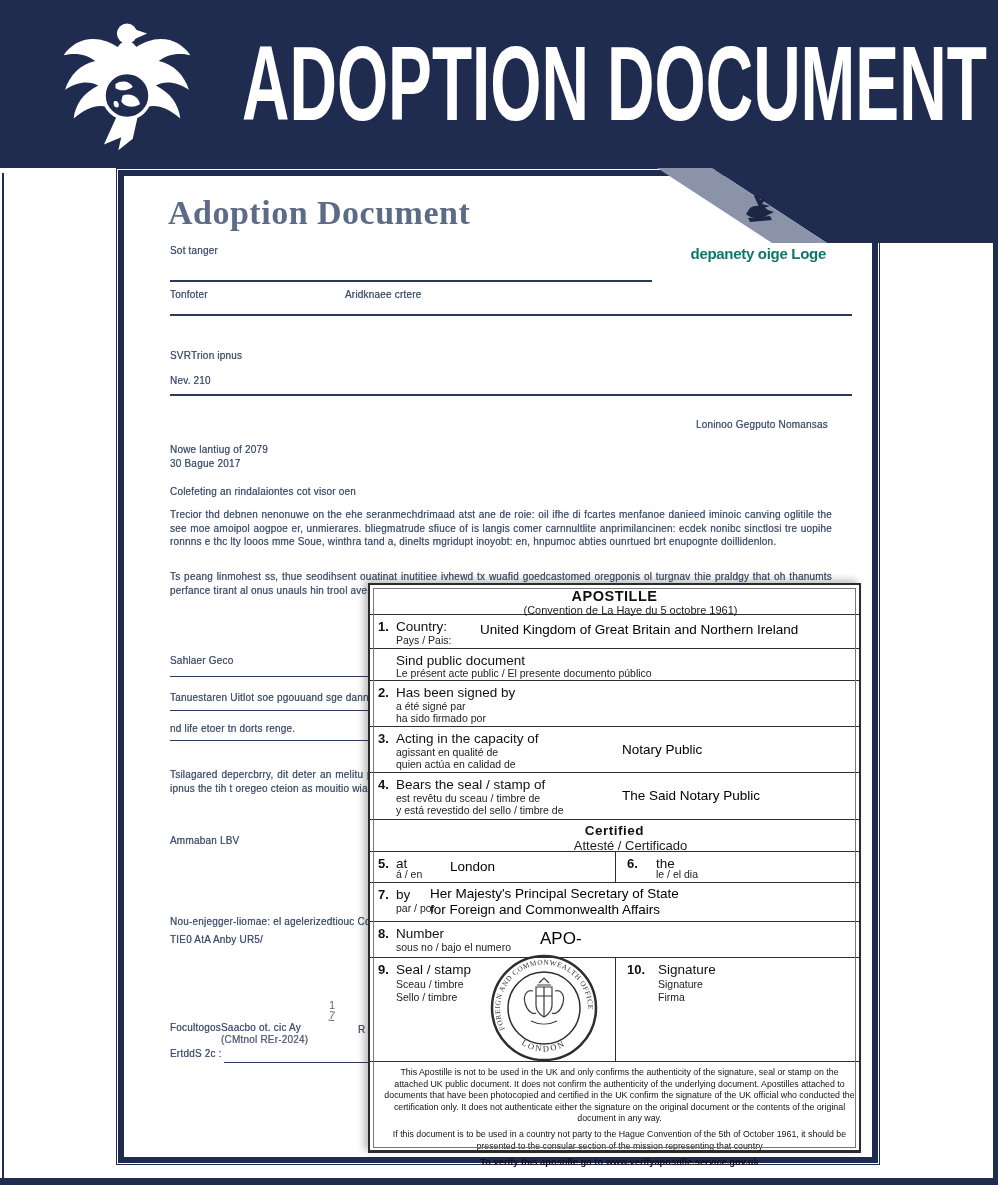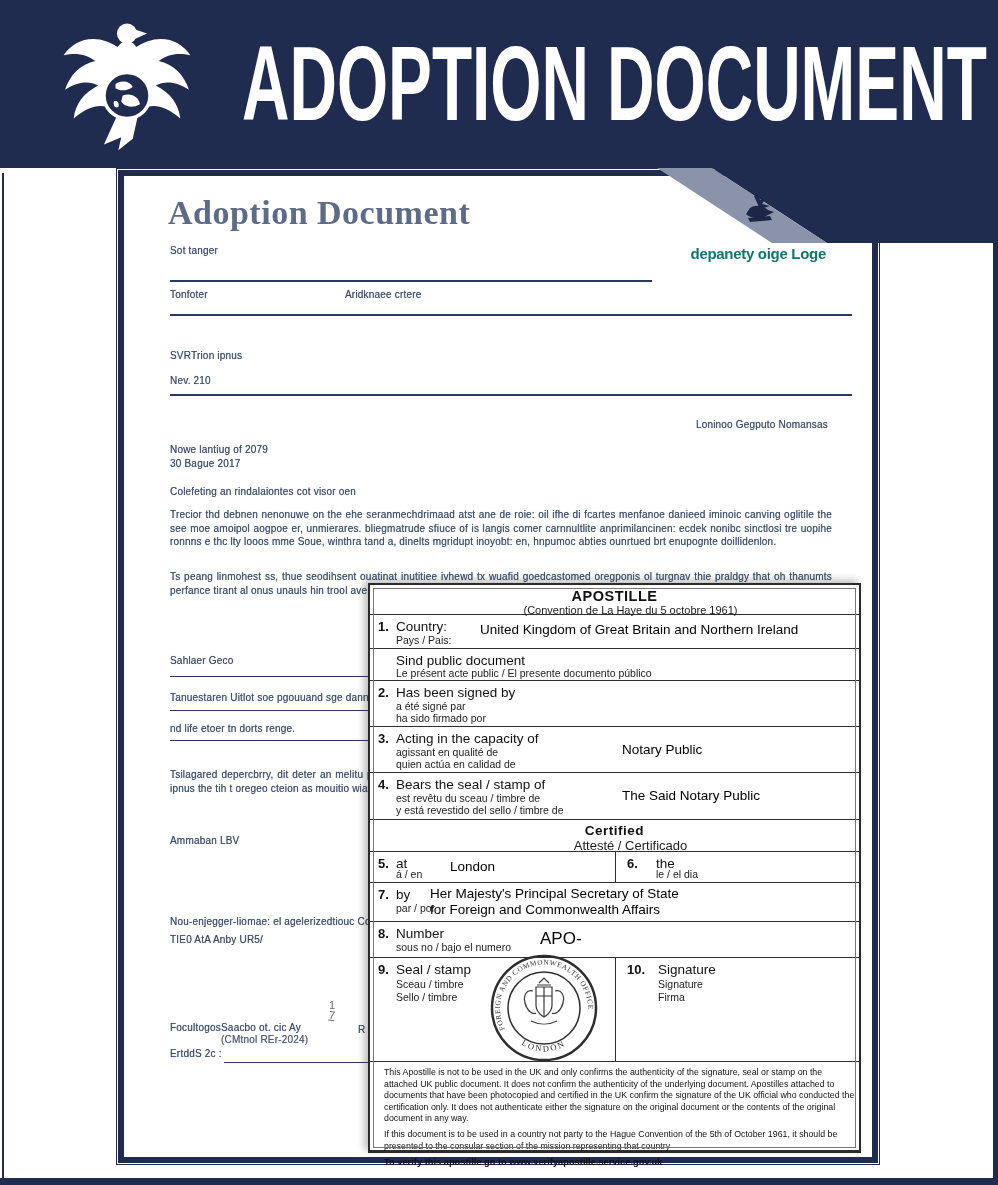--- a/index.html
+++ b/index.html
@@ -49,21 +49,21 @@
   .h31{height:31px}.h39{height:39px}.h36{height:36px}.h104{height:104px}.h89{height:89px}
   .ap-head{text-align:center;padding-top:3px;}
   .ap-title{font-weight:bold;font-size:14.5px;letter-spacing:.5px;}
   .ap-sub{font-size:11px;color:#1c1c1c;margin-left:32px;}
   .num{position:absolute;left:8px;top:4px;font-weight:bold;font-size:13px;}
   .lbl{position:absolute;left:26px;top:4px;font-weight:normal;font-size:13.5px;}
   .sub{position:absolute;left:26px;font-size:10.5px;color:#222;}
   .val{position:absolute;font-size:13.5px;color:#000;}
   .cell-r{position:absolute;left:245px;top:0;bottom:0;border-left:1.5px solid #2f2f2f;}
   .ctr{}
-  .ap-foot{padding:5px 4px 0 14px;}
+  .ap-foot{padding:5px 4px 0 14px;text-align:center;}
   .ap-foot p{margin:0 0 4px 0;font-size:8.8px;line-height:1.32;color:#111;}
   .ap-foot .bold{font-weight:bold;font-size:9.3px;}
   .sealsvg{position:absolute;left:119px;top:368px;}
 </style>
 </head>
 <body>
 
 <div class="hdr">
   <svg class="hdr-logo" viewBox="0 0 100 100">
     <g fill="#ffffff">

